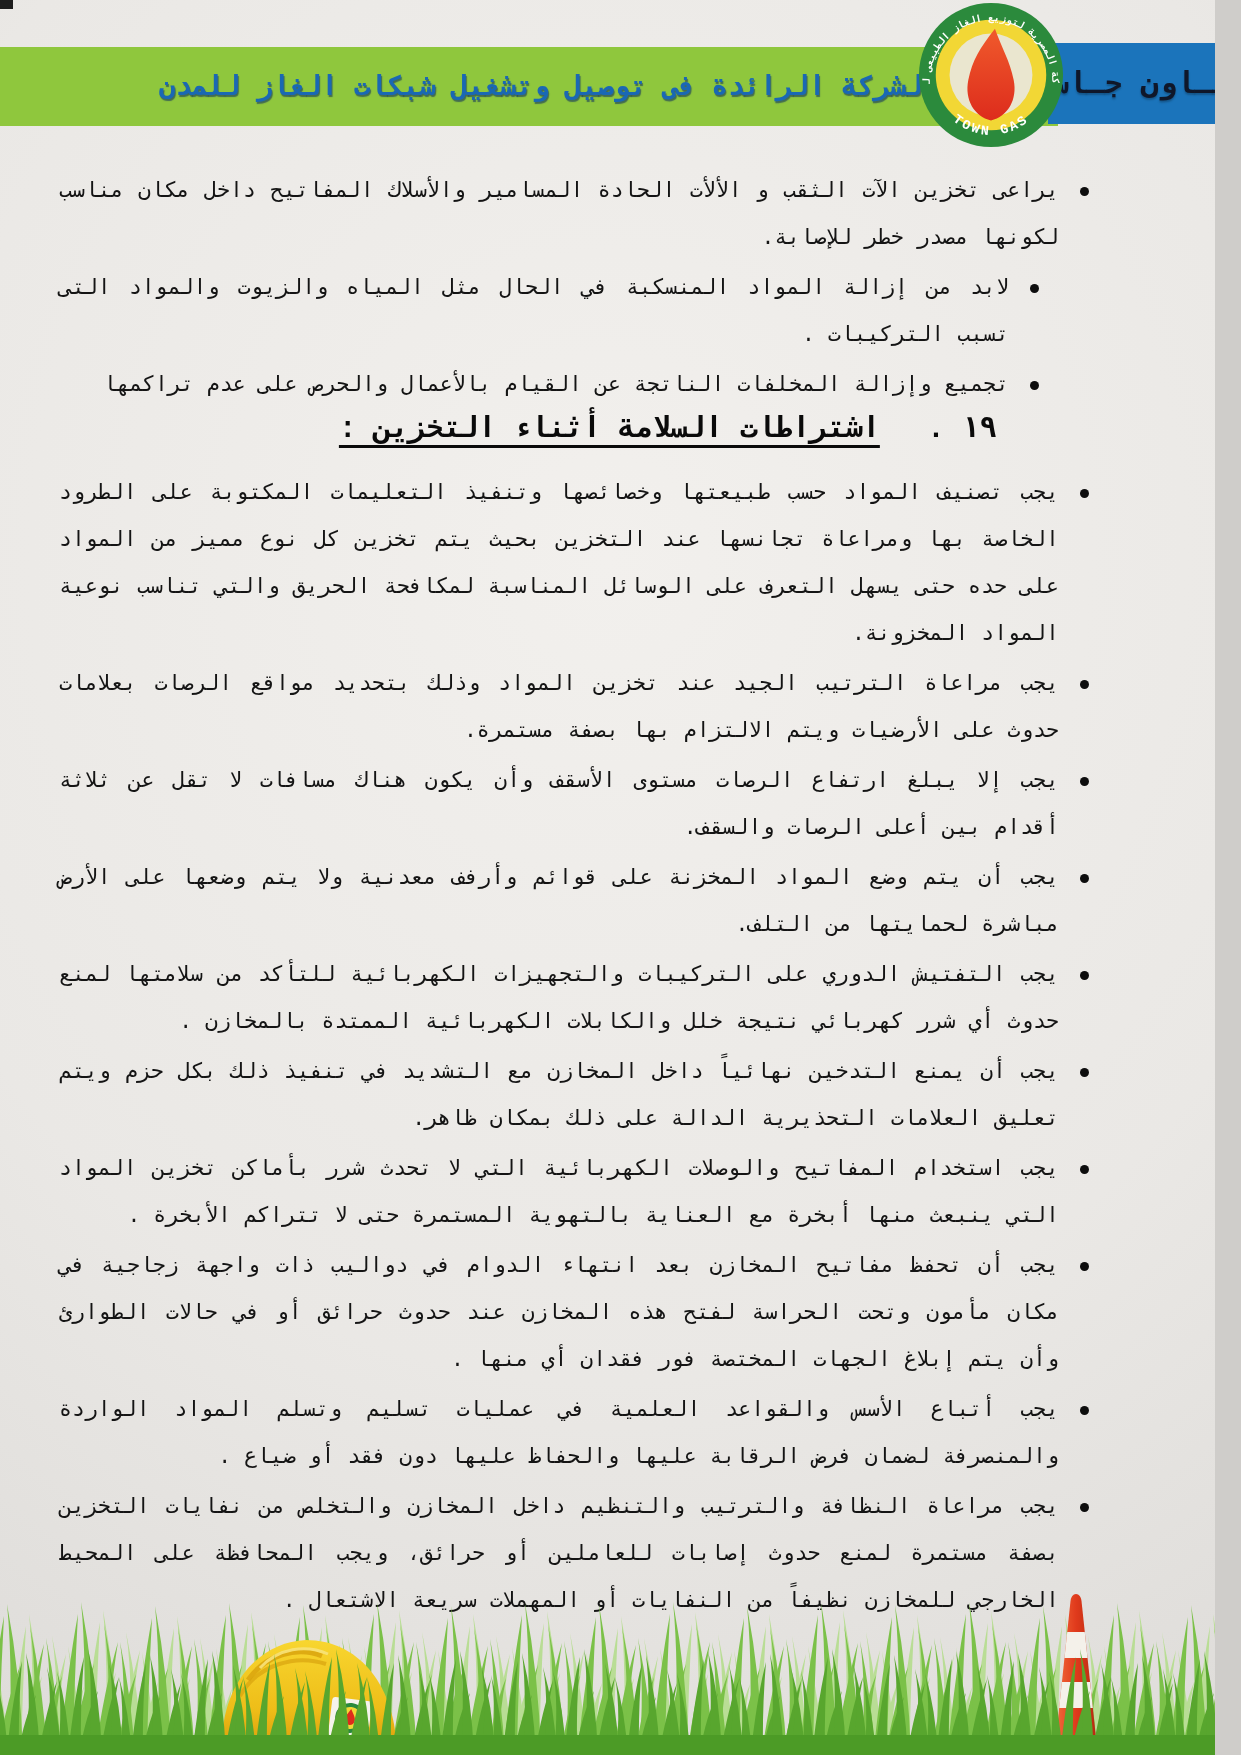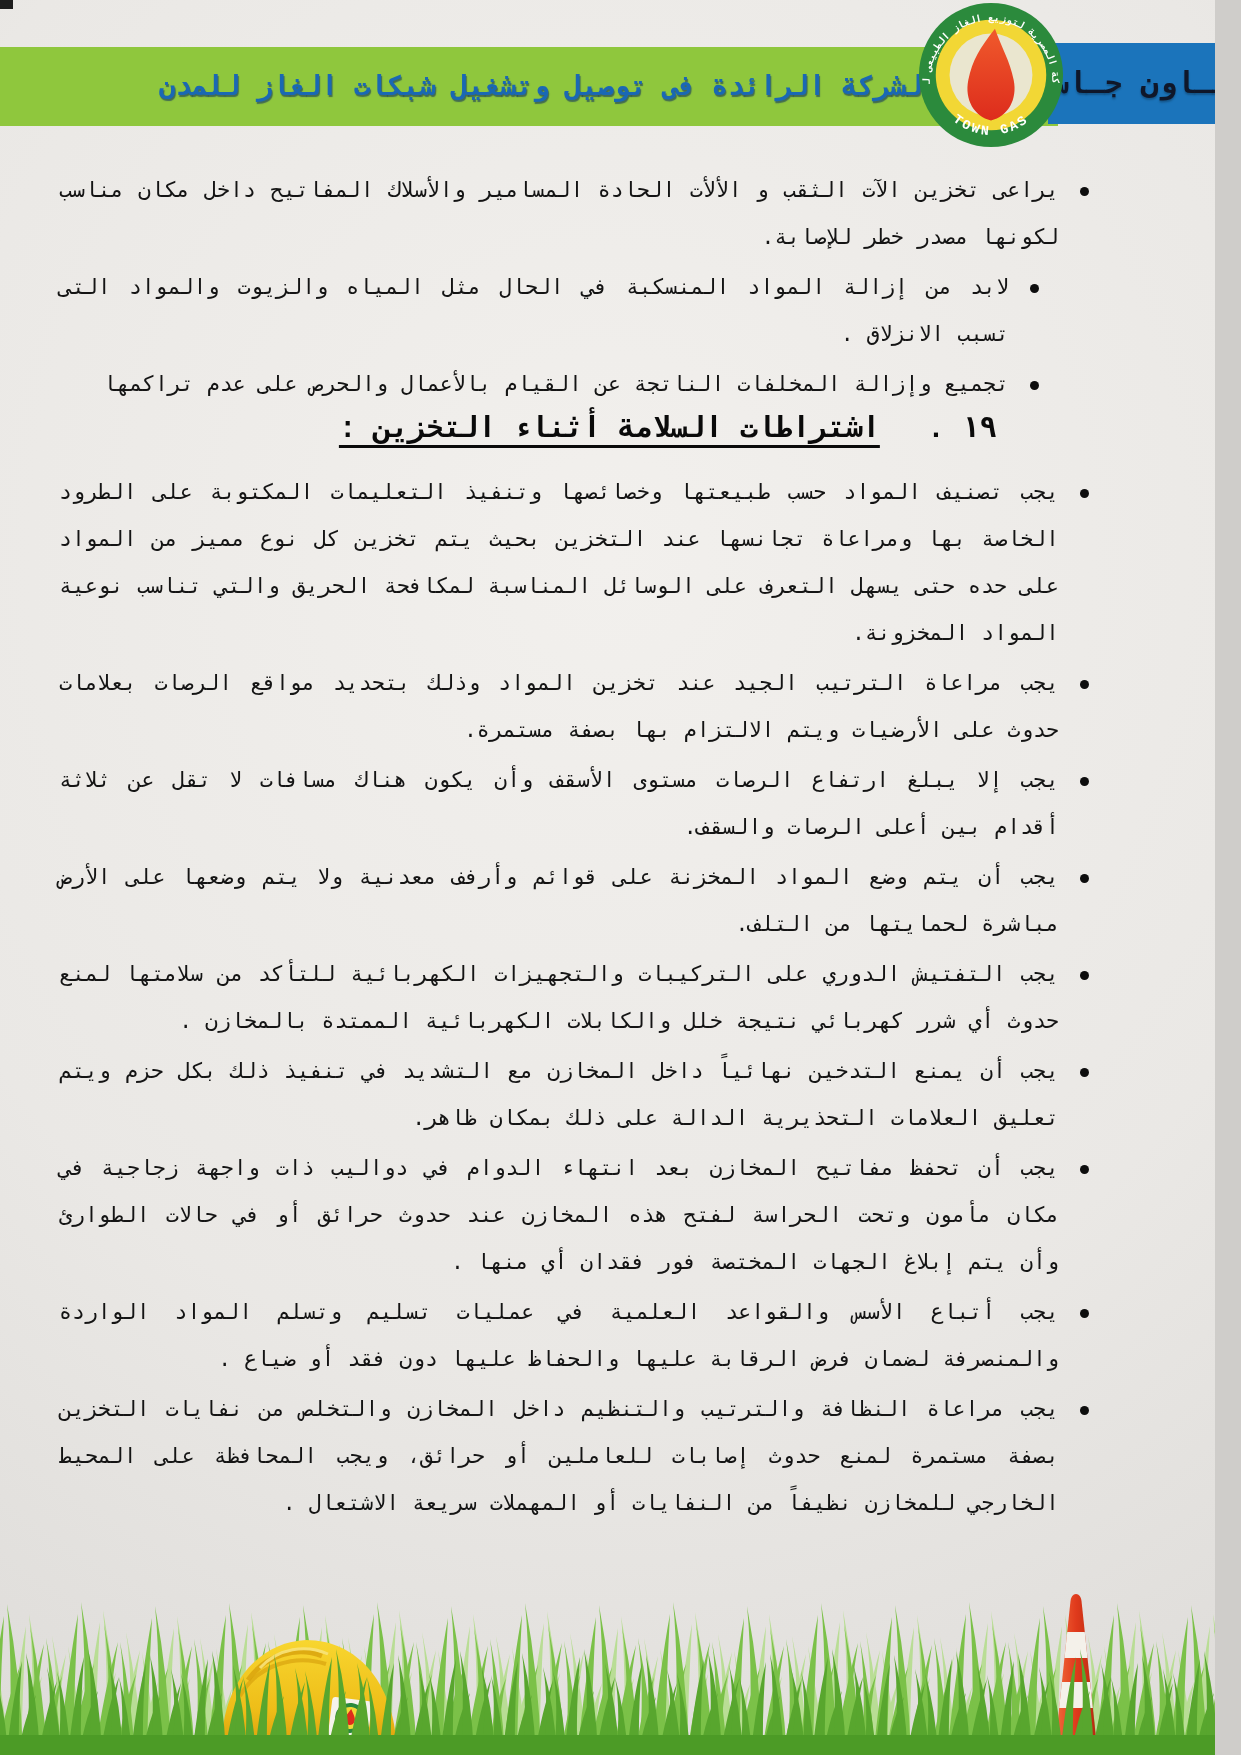--- a/index.html
+++ b/index.html
@@ -72,36 +72,37 @@
         <textPath href="#arcTop" xlink:href="#arcTop" startOffset="50%">الشركة المصرية لتوزيع الغاز الطبيعى للمدن</textPath>
       </text>
       <text class="ringEn" text-anchor="middle">
         <textPath href="#arcBot" xlink:href="#arcBot" startOffset="50%">TOWN GAS</textPath>
       </text>
     </svg>
   </div>
 
   <ul class="bullets intro ar">
     <li>يراعى تخزين الآت الثقب و الألأت الحادة المسامير والأسلاك المفاتيح  داخل مكان مناسب لكونها مصدر خطر للإصابة.</li>
-    <li class="lvl2">لابد من إزالة المواد المنسكبة في الحال مثل المياه والزيوت والمواد التى تسبب الانزلاق .</li>
+    <li class="lvl2">لابد من إزالة المواد المنسكبة في الحال مثل المياه والزيوت والمواد التى تسبب التركيبات .</li>
     <li class="lvl2">تجميع وإزالة المخلفات الناتجة عن القيام بالأعمال والحرص على عدم تراكمها</li>
   </ul>
 
   <div class="heading">
     <span class="h-num">١٩ .</span>
     <span class="h-title">اشتراطات السلامة أثناء التخزين :</span>
   </div>
 
   <ul class="bullets s19 ar">
     <li>يجب تصنيف المواد حسب طبيعتها وخصائصها وتنفيذ التعليمات المكتوبة على الطرود الخاصة بها ومراعاة تجانسها عند التخزين بحيث يتم تخزين كل نوع مميز من المواد على حده حتى يسهل التعرف على الوسائل المناسبة لمكافحة الحريق والتي تناسب نوعية المواد المخزونة.</li>
     <li>يجب مراعاة الترتيب الجيد عند تخزين المواد وذلك بتحديد مواقع الرصات بعلامات حدوث على الأرضيات ويتم الالتزام بها بصفة مستمرة.</li>
     <li>يجب إلا يبلغ ارتفاع الرصات مستوى الأسقف وأن يكون هناك مسافات لا تقل عن ثلاثة أقدام بين أعلى الرصات والسقف.</li>
     <li>يجب أن يتم وضع المواد المخزنة على قوائم وأرفف معدنية ولا يتم وضعها على الأرض مباشرة لحمايتها من التلف.</li>
     <li>يجب التفتيش الدوري على التركيبات والتجهيزات الكهربائية للتأكد من سلامتها لمنع حدوث أي شرر كهربائي نتيجة خلل والكابلات الكهربائية الممتدة بالمخازن .</li>
     <li>يجب أن يمنع التدخين نهائياً داخل المخازن مع التشديد في تنفيذ ذلك بكل حزم ويتم تعليق العلامات التحذيرية الدالة على ذلك بمكان ظاهر.</li>
+    <li>يجب استخدام المفاتيح والوصلات الكهربائية التي لا تحدث شرر بأماكن تخزين المواد التي ينبعث منها أبخرة مع العناية بالتهوية المستمرة حتى لا تتراكم الأبخرة .</li>
     <li>يجب أن تحفظ مفاتيح المخازن بعد انتهاء الدوام في دواليب ذات واجهة زجاجية في مكان مأمون وتحت الحراسة لفتح هذه المخازن عند حدوث حرائق أو في حالات الطوارئ وأن يتم إبلاغ الجهات المختصة فور فقدان أي منها .</li>
     <li>يجب أتباع الأسس والقواعد العلمية في عمليات تسليم وتسلم المواد الواردة والمنصرفة لضمان فرض الرقابة عليها والحفاظ عليها دون فقد أو ضياع .</li>
     <li>يجب مراعاة النظافة والترتيب والتنظيم داخل المخازن والتخلص من نفايات التخزين بصفة مستمرة لمنع حدوث إصابات للعاملين أو حرائق، ويجب المحافظة على المحيط الخارجي للمخازن نظيفاً من النفايات أو المهملات سريعة الاشتعال .</li>
   </ul>
 
   <svg class="grass-back" viewBox="0 0 1241 175" preserveAspectRatio="none">
     <defs>
       <g id="clumpA">
         <path d="M3,175 Q9,108 2,58 Q14,116 17,175 Z"></path>
         <path d="M15,175 Q24,88 34,34 Q30,106 29,175 Z"></path>

